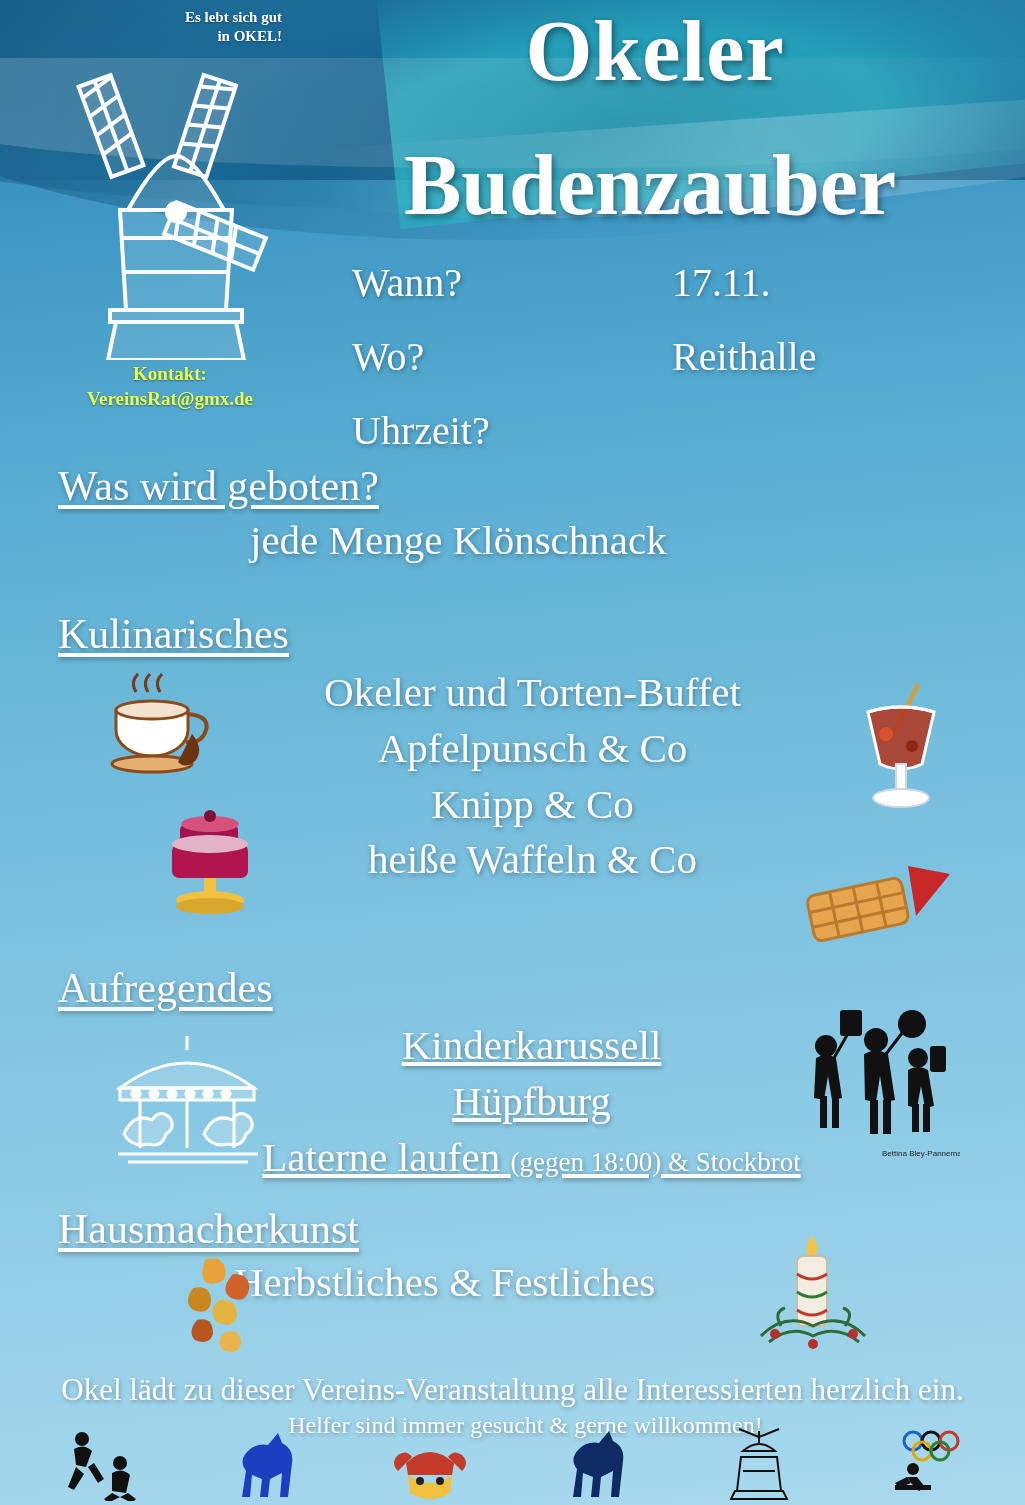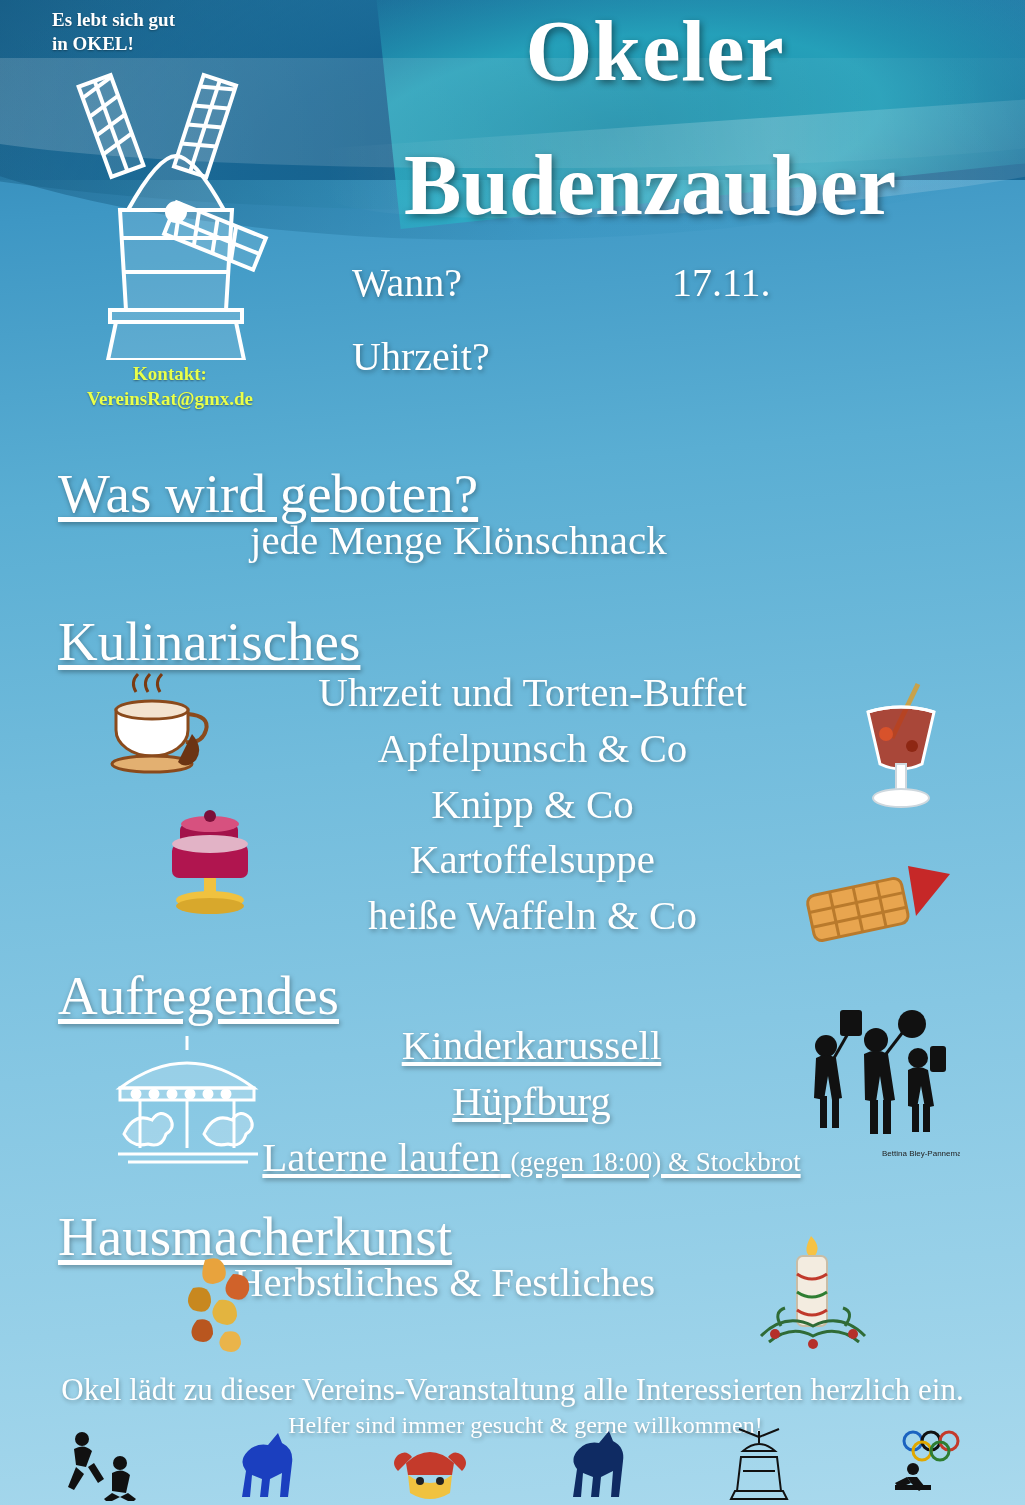--- a/index.html
+++ b/index.html
@@ -77,22 +77,22 @@
     background: linear-gradient(90deg, rgba(255,255,255,0) 0%, rgba(255,255,255,0.22) 55%, rgba(255,255,255,0.05) 100%);
     transform: rotate(-4deg);
   }
 
   
   .slogan {
     position: absolute;
     top: 8px;
     left: 52px;
     width: 230px;
-    text-align: left;
-    font-size: 19px;
+    text-align: right;
+    font-size: 15px;
     line-height: 1.25;
     color: #ffffff;
     font-weight: bold;
     text-shadow: 0 1px 2px rgba(0,0,0,0.35);
   }
   
   .windmill {
     position: absolute;
     top: 60px;
     left: 58px;
@@ -154,21 +154,21 @@
   .facts .q {
     width: 320px;
   }
   .facts .a {
     flex: 1;
   }
 
   
   .heading {
     position: absolute;
-    font-size: 55px;
+    font-size: 42px;
     text-decoration: underline;
     text-underline-offset: 5px;
     text-shadow: 1px 2px 5px rgba(0,0,0,0.35);
   }
   .listline {
     position: absolute;
     font-size: 41px;
     text-shadow: 1px 2px 5px rgba(0,0,0,0.35);
     white-space: nowrap;
   }
@@ -320,33 +320,36 @@
 
   <div class="title-main">Okeler</div>
   <div class="title-sub">Budenzauber</div>
 
   <div class="facts">
     <div class="row">
       <div class="q">Wann?</div>
       <div class="a">17.11.</div>
     </div>
     <div class="row">
+      <div class="q">Wo?</div>
+      <div class="a">Reithalle</div>
+    </div>
+    <div class="row">
       <div class="q">Uhrzeit?</div>
     </div>
   </div>
 
   <div class="heading" id="h-geboten">Was wird geboten?</div>
   <div class="listline" id="l-kloen">jede Menge Klönschnack</div>
 
   <div class="heading" id="h-kulinarisch">Kulinarisches</div>
   <div class="kul-list">
-    <div>Uhrzeit und Torten-Buffet</div>
+    <div>Okeler und Torten-Buffet</div>
     <div>Apfelpunsch &amp; Co</div>
     <div>Knipp &amp; Co</div>
-    <div>Kartoffelsuppe</div>
     <div>heiße Waffeln &amp; Co</div>
   </div>
 
   <div class="heading" id="h-aufregendes">Aufregendes</div>
   <div class="auf-list">
     <div>Kinderkarussell</div>
     <div>Hüpfburg</div>
     <div>
       <span>Laterne laufen</span>
       <span class="small-inline">(gegen 18:00) &amp; Stockbrot</span>

